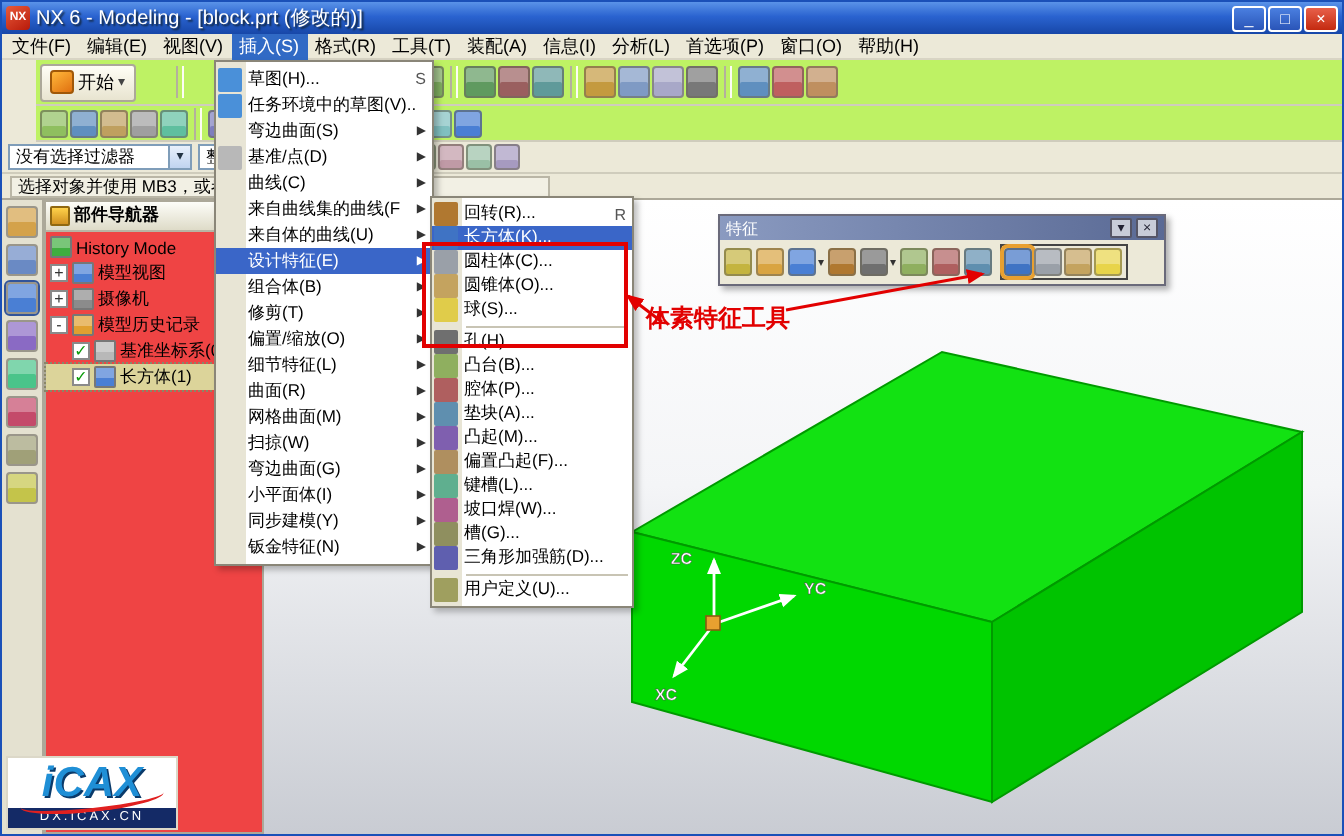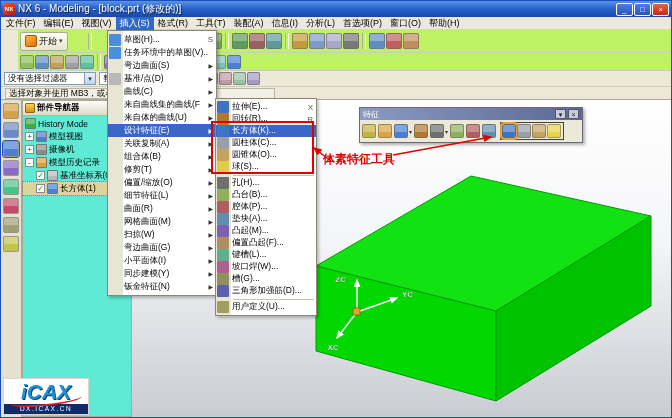--- a/index.html
+++ b/index.html
@@ -50,21 +50,21 @@
 .combo.filter{width:92px}
 .combo.scope{width:64px}
 .prompt{position:absolute;left:0;top:86px;right:0;height:13px;background:#ece9d8;
   border-bottom:1px solid #aca899;display:flex;align-items:center;padding:0 4px;font-size:8.5px}
 .prompt-inner{border:1px solid #bab6a6;background:#f2f0e4;height:11px;line-height:9px;padding:0 3px;min-width:270px;white-space:nowrap}
 
 .resbar{position:absolute;left:0;top:99px;bottom:0;width:21px;background:#e4e1d0;border-right:1px solid #aca899;
   display:flex;flex-direction:column;align-items:center;padding-top:3px;gap:3px}
 .rtab{width:16px;height:16px;border:1px solid #9a968a;border-radius:2px;box-shadow:inset 0 7px rgba(255,255,255,.3)}
 .rtab.active{outline:1px solid #31549a}
-.panel{position:absolute;left:21px;top:99px;bottom:0;width:110px;background:#5eead4;border:1px solid #aca899}
+.panel{position:absolute;left:21px;top:99px;bottom:0;width:110px;background:#ef4444;border:1px solid #aca899}
 .panel-h{height:15px;background:linear-gradient(#fdfdf8,#dedbc8);border-bottom:1px solid #b8b4a4;
   display:flex;align-items:center;padding:0 2px;gap:2px;font-weight:bold;font-size:8.5px}
 .ph-icon{width:10px;height:10px;background:linear-gradient(#ffd24a,#d09020);border:1px solid #906810;border-radius:1px}
 .tree{padding-top:1px}
 .trow{height:13px;display:flex;align-items:center;gap:2px;padding-left:2px;white-space:nowrap}
 .trow.hl{background:#dcd49a;outline:1px dotted #8a8668}
 .exp{width:9px;height:9px;border:1px solid #8a8a8a;background:#fff;font-size:8px;line-height:7px;text-align:center;color:#333;flex:0 0 9px}
 .chk{width:9px;height:9px;border:1px solid #8a8a8a;background:#fff;color:#0a9a0a;font-size:8px;line-height:8px;font-weight:bold;text-align:center;flex:0 0 9px}
 .tico2{width:11px;height:11px;border:1px solid #777;border-radius:1px;flex:0 0 11px;box-shadow:inset 0 5px rgba(255,255,255,.3)}
 .tlabel{font-size:8.5px}
@@ -603,26 +603,20 @@
       <span class="marr">▶</span>
     </div>
 
     <div class="mi hl">
       <span class="mico"></span>
       <span class="mlabel">设计特征(E)</span>
       <span class="msc"></span>
       <span class="marr">▶</span>
     </div>
 
-    <div class="mi">
-      <span class="mico"></span>
-      <span class="mlabel">关联复制(A)</span>
-      <span class="msc"></span>
-      <span class="marr">▶</span>
-    </div>
 
     <div class="mi">
       <span class="mico"></span>
       <span class="mlabel">组合体(B)</span>
       <span class="msc"></span>
       <span class="marr">▶</span>
     </div>
 
     <div class="mi">
       <span class="mico"></span>
@@ -690,26 +684,20 @@
     <div class="mi">
       <span class="mico"></span>
       <span class="mlabel">钣金特征(N)</span>
       <span class="msc"></span>
       <span class="marr">▶</span>
     </div>
   </div>
 
 <div class="menu df-menu">
 
-    <div class="mi">
-      <span class="mico" style="background: rgb(63, 115, 196);"></span>
-      <span class="mlabel">拉伸(E)...</span>
-      <span class="msc">X</span>
-
-    </div>
 
     <div class="mi">
       <span class="mico" style="background: rgb(176, 120, 48);"></span>
       <span class="mlabel">回转(R)...</span>
       <span class="msc">R</span>
 
     </div>
 
     <div class="mi hl">
       <span class="mico" style="background: rgb(63, 115, 196);"></span>

